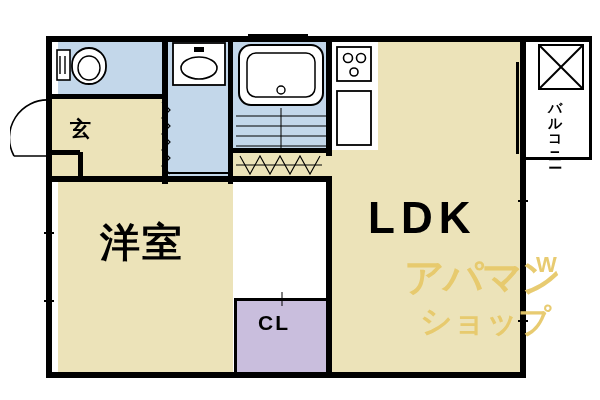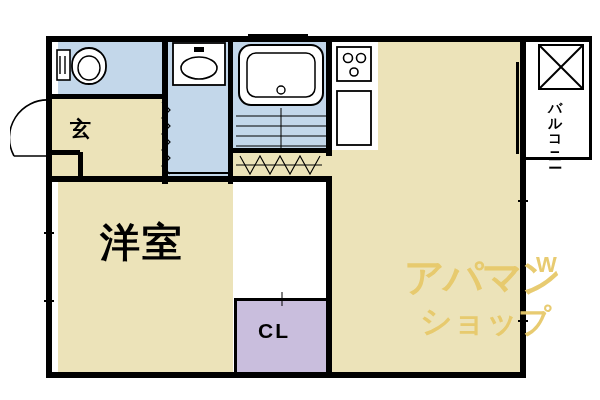--- a/index.html
+++ b/index.html
@@ -155,20 +155,21 @@
   <div class="thin" style="left:516px;top:62px;width:3px;height:92px;"></div>
 
   <div class="thin" style="left:234px;top:298px;width:3px;height:80px;"></div>
   <div class="thin" style="left:234px;top:298px;width:94px;height:3px;"></div>
   <svg style="position:absolute;left:236px;top:292px;" width="92" height="14" viewBox="0 0 92 14">
     <line x1="0" y1="7" x2="92" y2="7" stroke="#000" stroke-width="1"></line>
     <line x1="46" y1="0" x2="46" y2="14" stroke="#000" stroke-width="1"></line>
   </svg>
 
   <div class="lbl lbl-washitsu" style="left:100px;top:222px;">洋室</div>
+  <div class="lbl lbl-ldk" style="left:368px;top:196px;">LDK</div>
   <div class="lbl lbl-gen" style="left:70px;top:118px;">玄</div>
-  <div class="lbl lbl-cl" style="left:258px;top:320px;">CL</div>
+  <div class="lbl lbl-cl" style="left:258px;top:312px;">CL</div>
 
   <div class="wm wm2" style="left:420px;top:300px;">ショップ</div>
   <div class="wm wm1" style="left:404px;top:250px;">アパマン</div>
   <div class="wm wm-w" style="left:536px;top:252px;">W</div>
 
 </div>
 
 </body></html>

